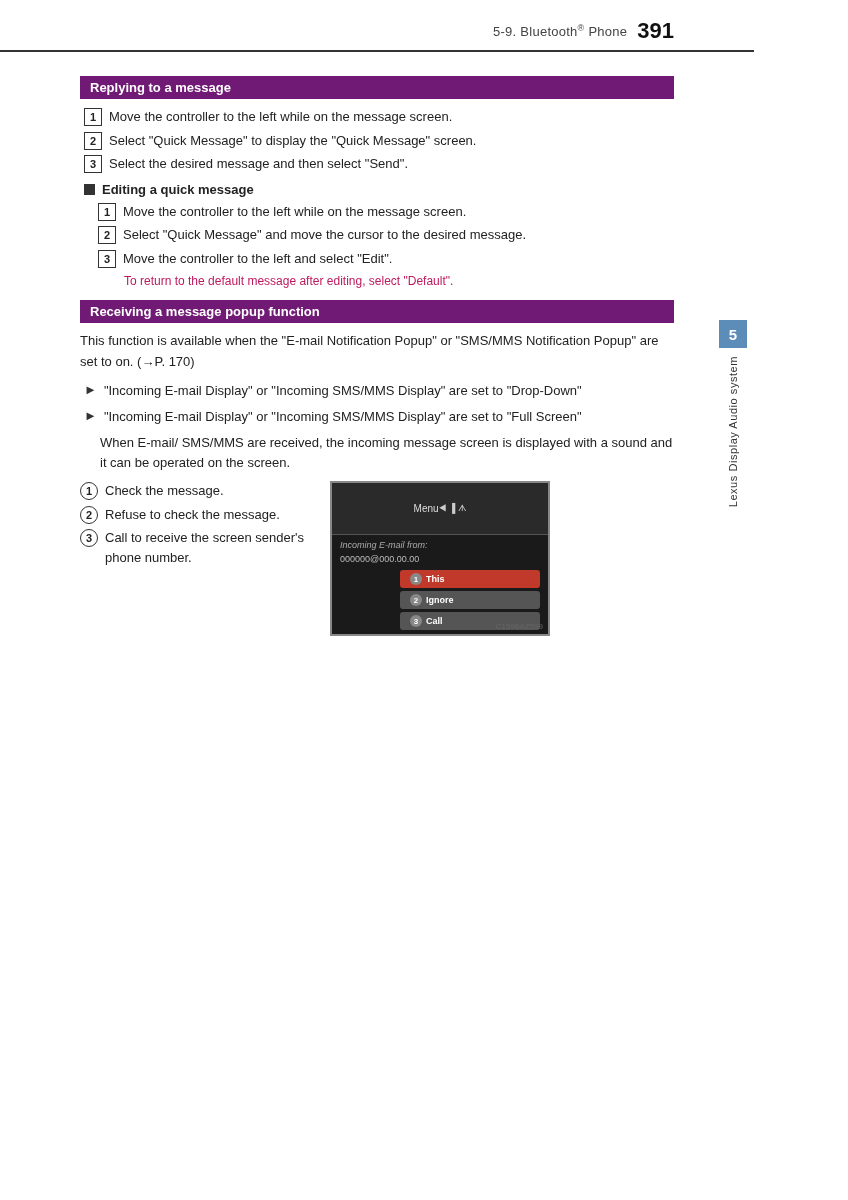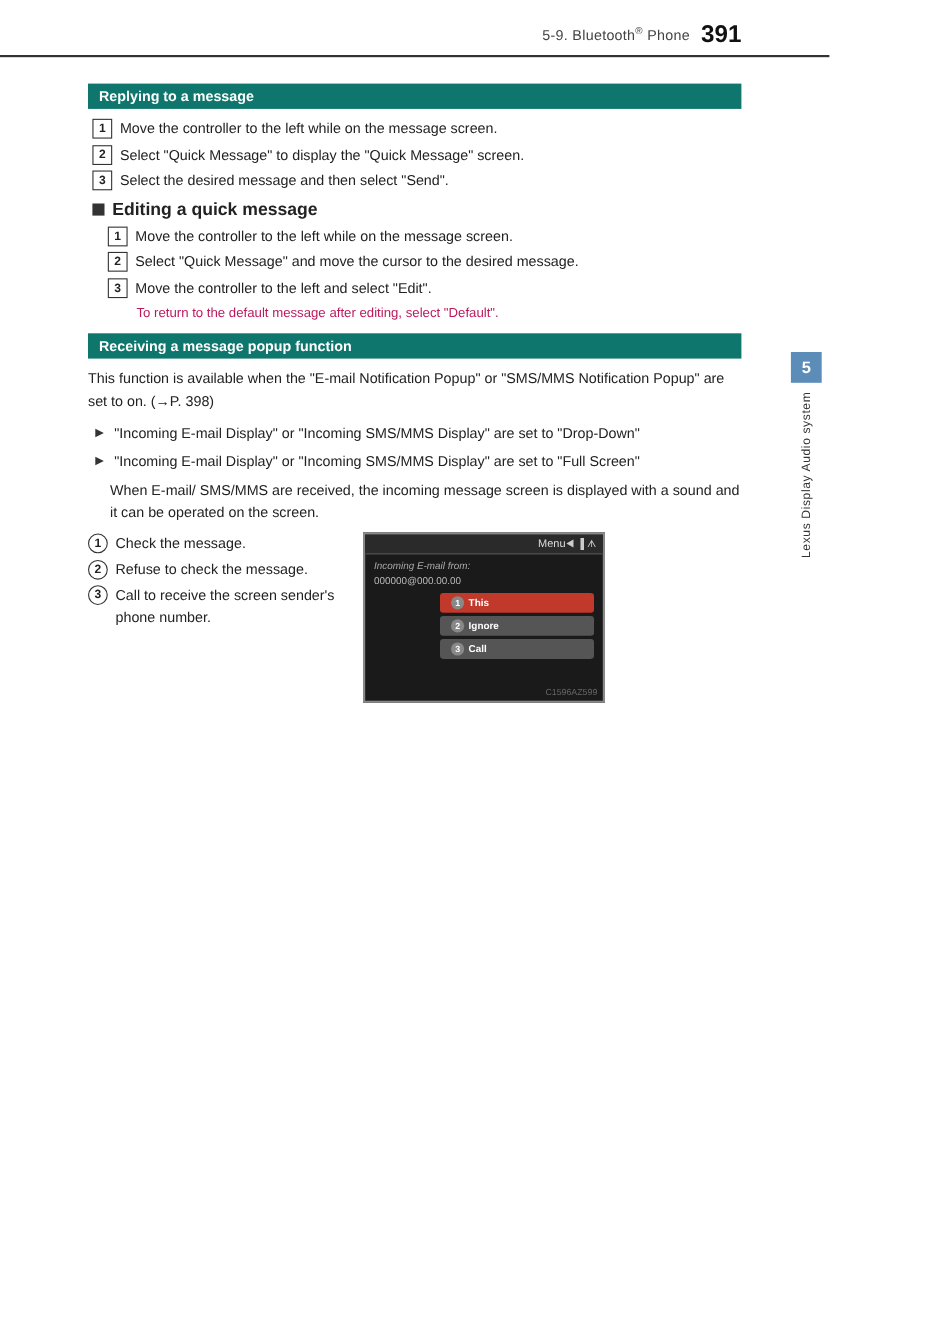--- a/index.html
+++ b/index.html
@@ -43,21 +43,21 @@
     }
 
     
     .main-content {
       padding: 14px 80px 20px 80px;
       position: relative;
     }
 
     
     .section-header {
-      background: #0f766e;
+      background: #701a75;
       color: #fff;
       font-weight: bold;
       font-size: 13px;
       padding: 4px 10px;
       margin-bottom: 8px;
       margin-top: 10px;
     }
 
     
     .step-list {
@@ -98,21 +98,21 @@
     }
     .subsection-header-square {
       width: 11px;
       height: 11px;
       background: #333;
       margin-right: 7px;
       flex-shrink: 0;
     }
     .subsection-header-text {
       font-weight: bold;
-      font-size: 16px;
+      font-size: 13px;
     }
 
     .sub-step-list {
       list-style: none;
       padding: 0;
       margin: 0 0 4px 18px;
     }
     .sub-step-item {
       display: flex;
       align-items: flex-start;
@@ -210,23 +210,23 @@
       height: 155px;
       background: #1a1a1a;
       border: 2px solid #888;
       position: relative;
       overflow: hidden;
     }
     .screen-title-bar {
       background: #2a2a2a;
       color: #ccc;
       font-size: 10px;
-      padding: 3px 6px;
-      display: flex;
-      justify-content: flex-end;
+      padding: 20px 6px;
+      display: flex;
+      justify-content: center;
       align-items: center;
       border-bottom: 1px solid #555;
     }
     .screen-title-text {
       color: #ddd;
       font-size: 10px;
     }
     .screen-icons {
       color: #ccc;
       font-size: 9px;
@@ -372,21 +372,21 @@
         <span class="step-num">3</span>
         <span class="step-text">Move the controller to the left and select "Edit".</span>
       </li>
     </ul>
     <div class="note-text">To return to the default message after editing, select "Default".</div>
 
     <div class="section-header">
       <span>Receiving a message popup function</span>
     </div>
 
-    <p class="body-text">This function is available when the "E-mail Notification Popup" or "SMS/MMS Notification Popup" are set to on. (→P. 398)</p>
+    <p class="body-text">This function is available when the "E-mail Notification Popup" or "SMS/MMS Notification Popup" are set to on. (→P. 170)</p>
 
     <div class="bullet-item">
       <span class="bullet-arrow">►</span>
       <span class="bullet-text">"Incoming E-mail Display" or "Incoming SMS/MMS Display" are set to "Drop-Down"</span>
     </div>
 
     <div class="bullet-item">
       <span class="bullet-arrow">►</span>
       <span class="bullet-text">"Incoming E-mail Display" or "Incoming SMS/MMS Display" are set to "Full Screen"</span>
     </div>

